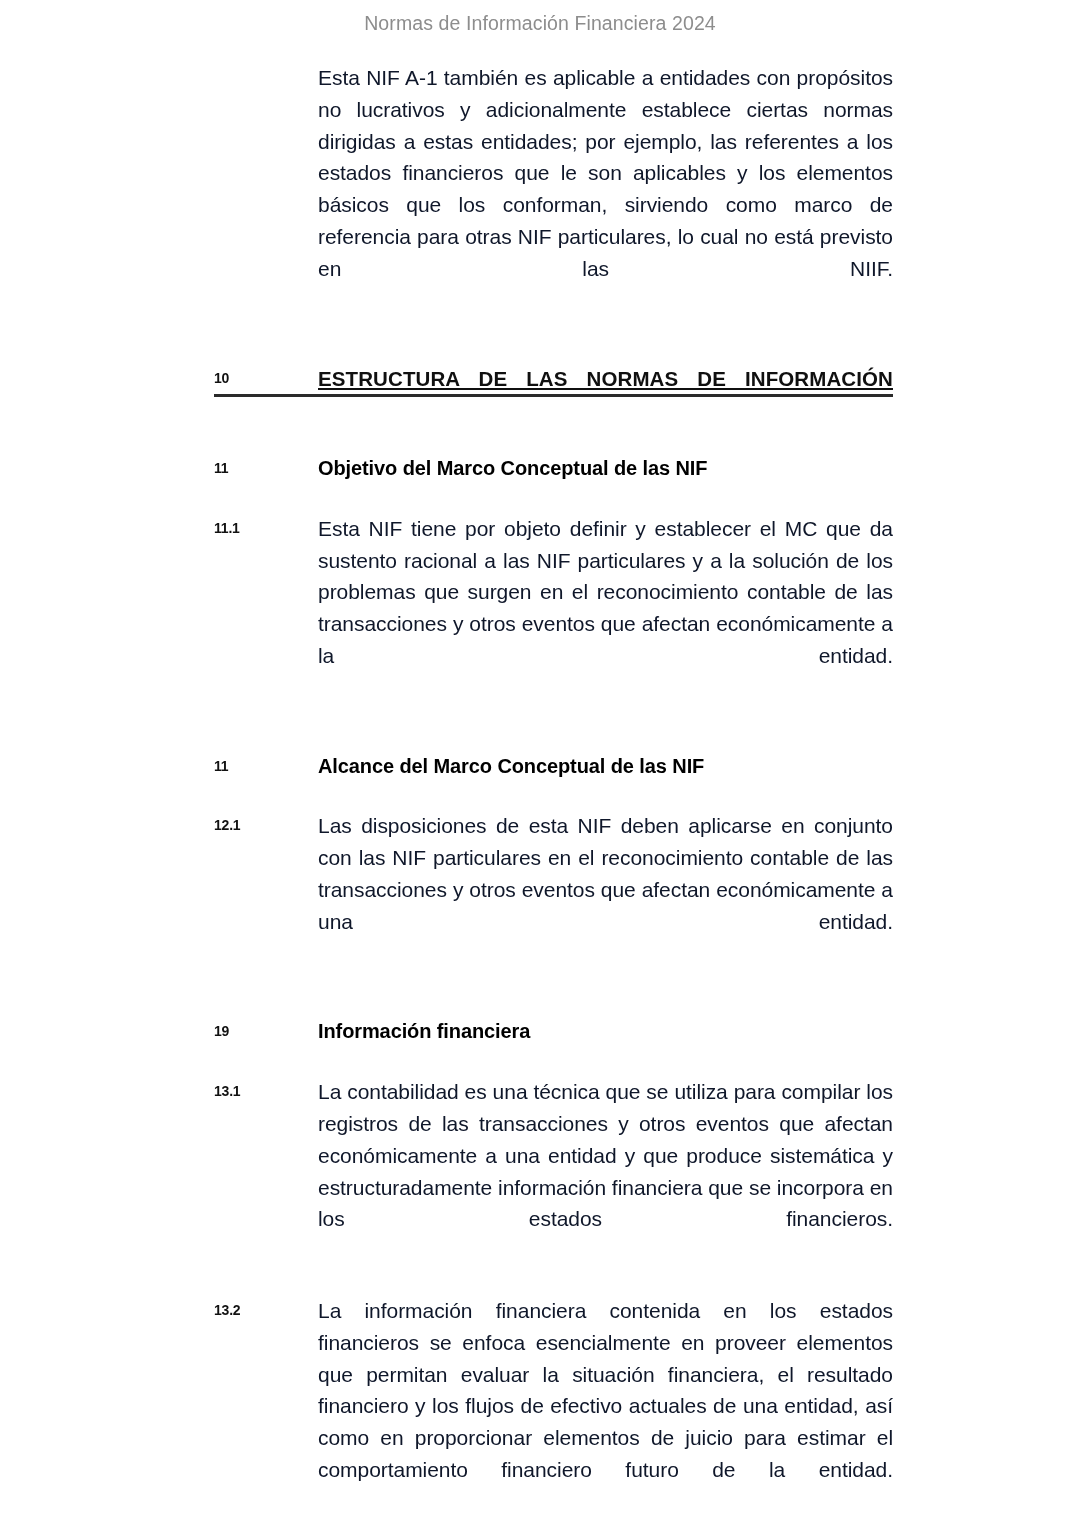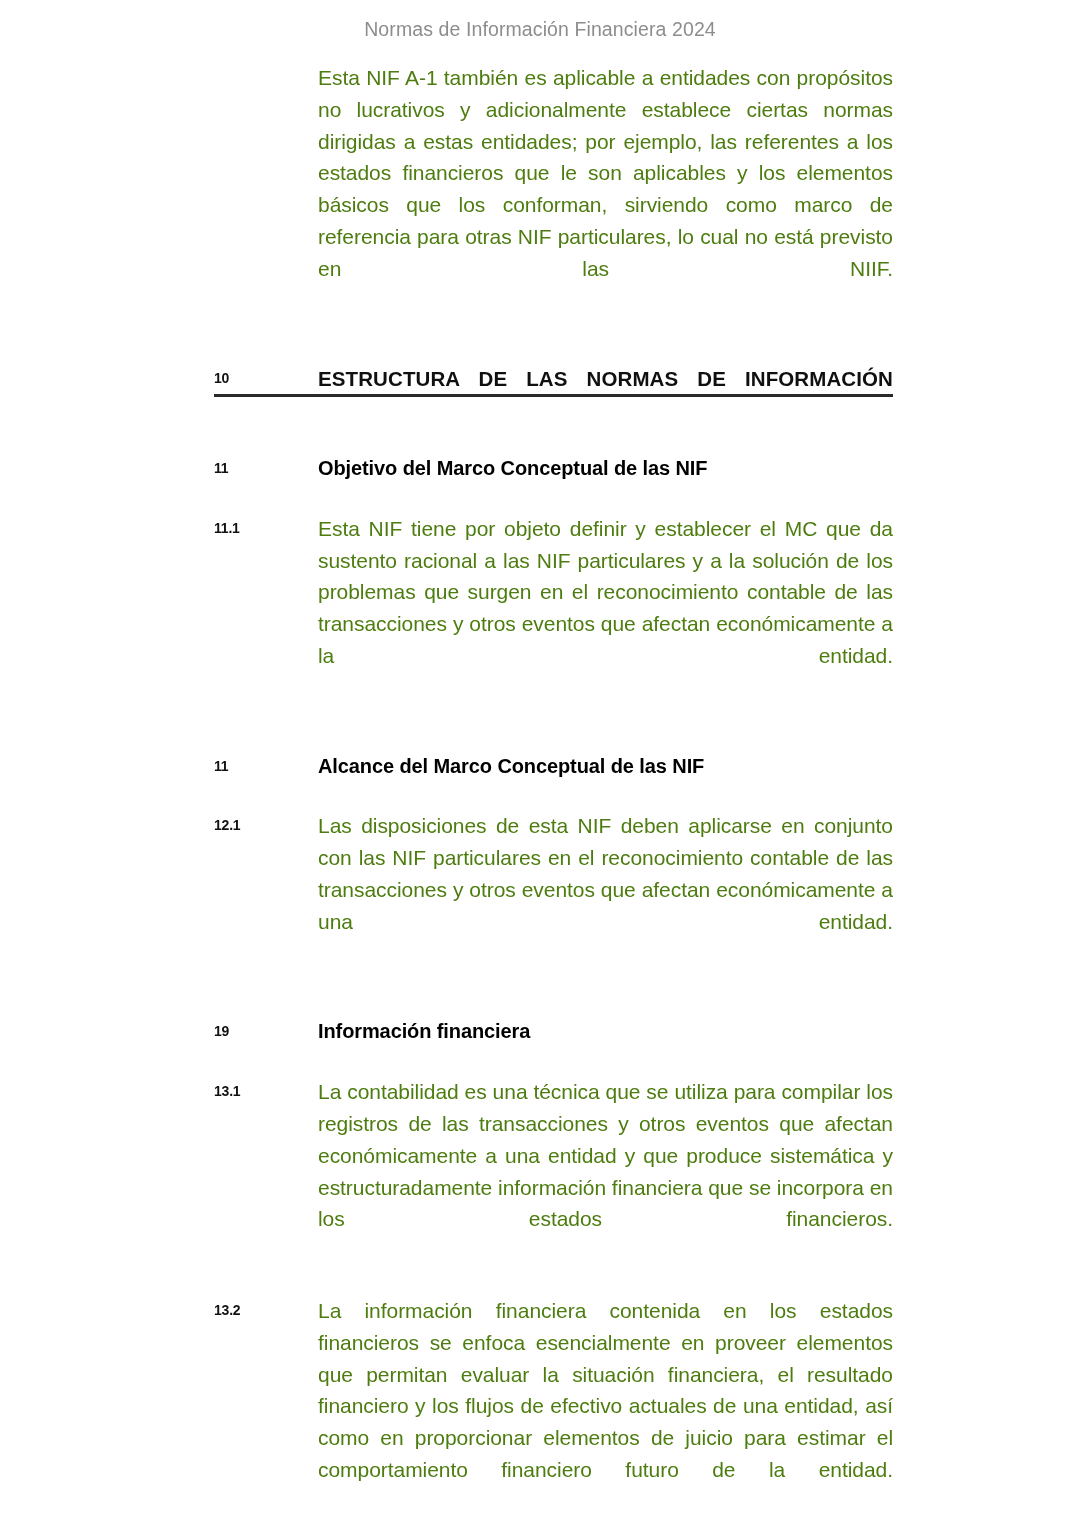--- a/index.html
+++ b/index.html
@@ -12,21 +12,21 @@
     height: 1528px;
     font-family: "Liberation Sans", sans-serif;
     color: #1b1b1b;
     overflow: hidden;
     position: relative;
   }
 
   
   .page-header {
     position: absolute;
-    top: 18px;
+    top: 12px;
     left: 0;
     width: 1080px;
     text-align: center;
     font-size: 19.5px;
     letter-spacing: 0.1px;
     color: #8d8d8d;
     font-weight: 400;
   }
 
   
@@ -57,21 +57,21 @@
     flex: 0 0 575px;
     width: 575px;
   }
 
   
   .para {
     font-size: 21px;
     line-height: 31.8px;
     text-align: justify;
     text-justify: inter-word;
-    color: #4d7c0f;
+    color: #0f172a;
     letter-spacing: -0.05px;
     margin: 0;
   }
   .para::after {
     content: "";
     display: inline-block;
     width: 100%;
   }
 
   
@@ -90,20 +90,21 @@
     font-weight: bold;
     line-height: 31.8px;
     color: #101010;
     letter-spacing: 0.1px;
     margin: 0;
   }
   .mainhead .l1 {
     display: block;
     text-align: justify;
     text-justify: inter-word;
+    text-decoration: underline;
   }
   .mainhead .l1::after {
     content: "";
     display: inline-block;
     width: 100%;
   }
   .mainhead .l2 { display: block; }
 
   
   .head-rule {

